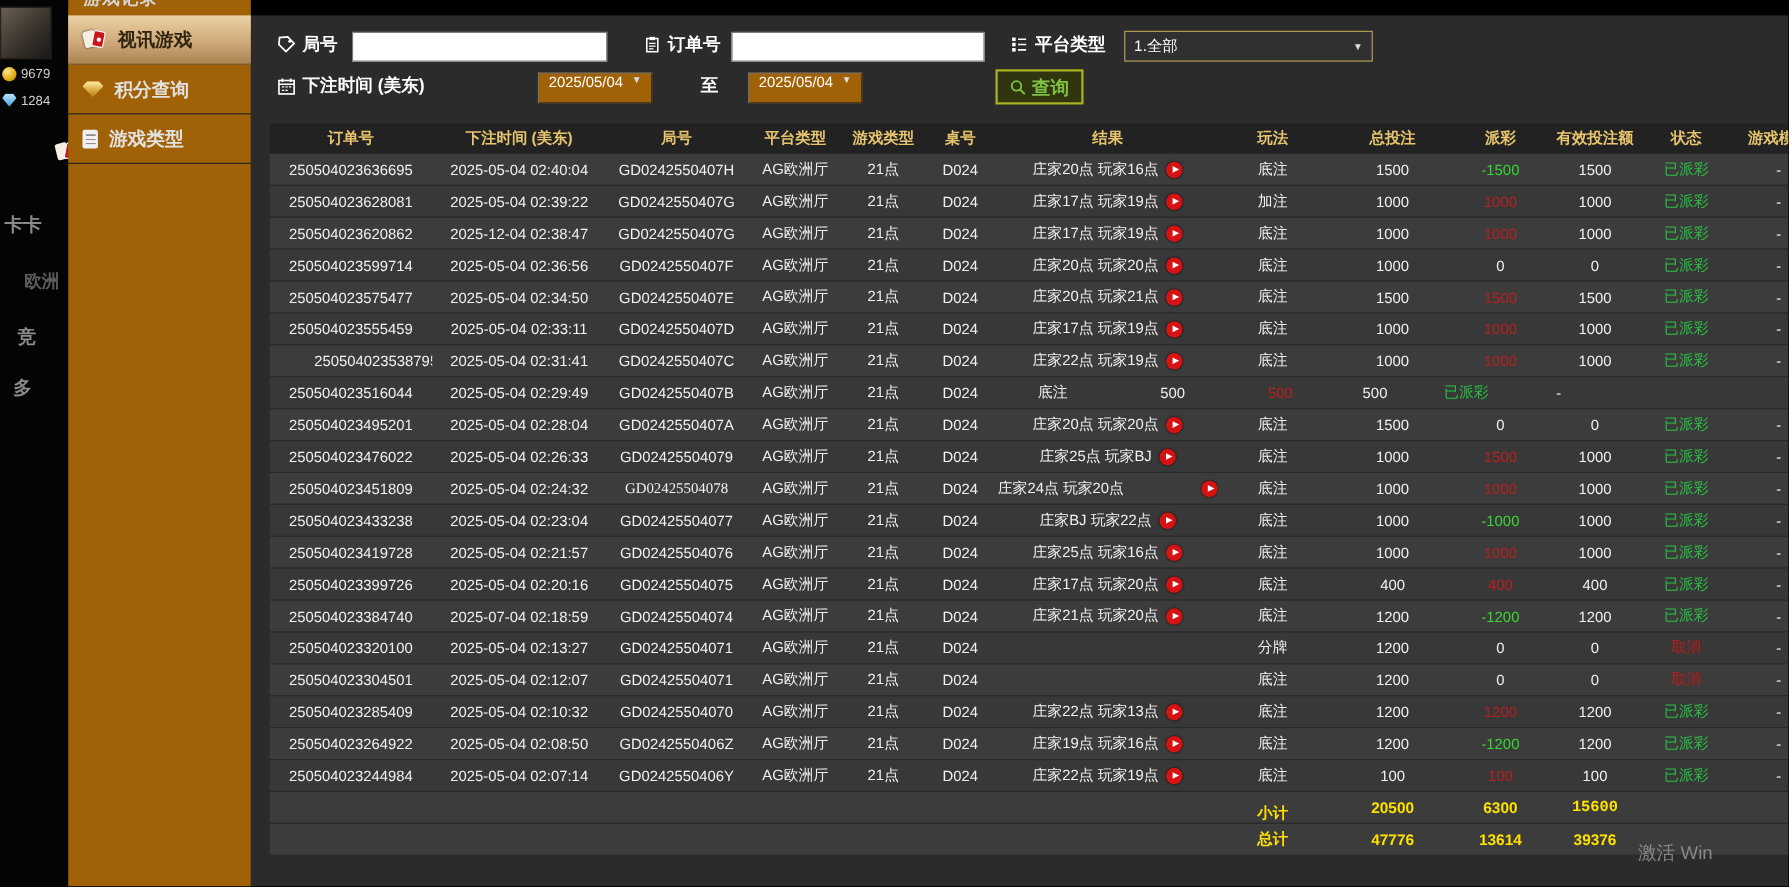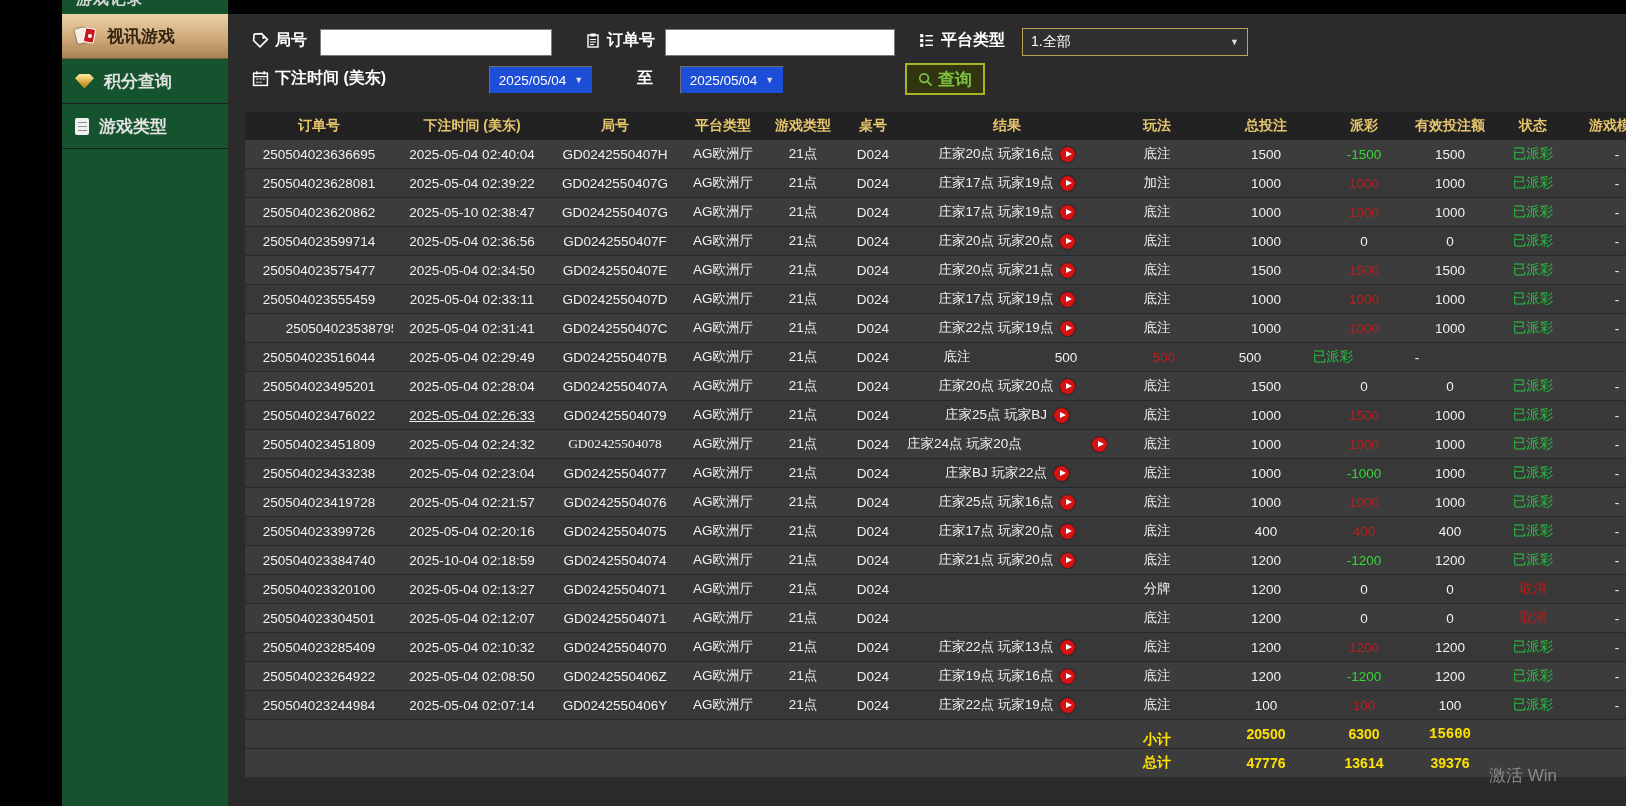--- a/index.html
+++ b/index.html
@@ -14,21 +14,21 @@
   .currency { position:absolute; left:2px; display:flex; align-items:center; gap:4px; font-size:12px; color:#cfcfcf; }
   .coin-icon { width:13px; height:13px; border-radius:50%; flex:0 0 auto;
                background:radial-gradient(circle at 35% 30%,#ffe690,#e3a911 60%,#9a6d05); box-shadow:0 0 1px #000; }
   .gem-icon { width:13px; height:12px; flex:0 0 auto; background:linear-gradient(180deg,#bfe6ff,#3f9fd8);
               clip-path:polygon(25% 0,75% 0,100% 35%,50% 100%,0 35%); }
   .glimpse { position:absolute; color:#8a8a8a; font-weight:bold; font-size:17px; }
   .mini-cards { position:absolute; left:50px; top:128px; width:22px; height:20px; }
   .ghost { position:absolute; background:#1e1e1e; border-radius:3px; opacity:.8; z-index:2; }
 
   
-  .sidebar { position:absolute; left:62px; top:0; width:166px; height:806px; background:#14532d; z-index:3; }
+  .sidebar { position:absolute; left:62px; top:0; width:166px; height:806px; background:#a16207; z-index:3; }
   .top-sliver { position:absolute; left:14px; top:0; height:10px; width:120px; overflow:hidden; }
   .top-sliver span { display:block; margin-top:-11px; font-size:16px; font-weight:bold; color:#d6d6d6; letter-spacing:1px; }
   .menu { position:absolute; left:0; top:14px; width:166px; }
   .menu-item { height:45px; display:flex; align-items:center; gap:10px; padding-left:13px;
                border-bottom:1px solid #1d1d1d; font-size:17px; font-weight:bold; color:#e2e2e2; cursor:pointer; }
   .menu-item.active { background:linear-gradient(180deg,#ecd2a6 0%,#cfa97a 55%,#a98352 100%); color:#32250f;
                       border-bottom:1px solid #7a5c33; }
   .cards-icon { position:relative; width:22px; height:20px; flex:0 0 auto; }
   .cards-icon .c1 { position:absolute; left:1px; top:2px; width:11px; height:15px; background:#f4efe3;
                     border-radius:2px; transform:rotate(-14deg); box-shadow:0 0 2px rgba(0,0,0,.8); }
@@ -47,23 +47,23 @@
 
   .f-label { position:absolute; display:flex; align-items:center; gap:6px; font-size:16px; font-weight:bold;
              color:#fff; z-index:4; white-space:nowrap; }
   .f-label svg { flex:0 0 auto; }
   .text-input { position:absolute; height:27px; background:#fff; border:1px solid #7a7a7a; z-index:4;
                 font-size:14px; padding:0 6px; color:#222; }
   .select-box { position:absolute; height:28px; background:#303030; border:1px solid #bda257; color:#fff;
                 display:flex; align-items:center; justify-content:space-between; padding:0 8px;
                 font-size:14px; z-index:4; cursor:pointer; }
   .select-box .arr, .date-btn .arr { font-size:9px; color:#ddd; margin-left:8px; }
-  .date-btn { position:absolute; height:28px; background:#1d4ed8; border:1px solid #6e6e6e;
+  .date-btn { position:absolute; height:28px; background:#a16207; border:1px solid #6e6e6e;
               border-bottom-color:#2a2a2a; border-right-color:#2a2a2a; color:#fff; display:flex;
-              align-items:center; justify-content:center; font-size:13.5px; z-index:4; cursor:pointer; padding:0 8px; }
+              align-items:flex-start; justify-content:center; font-size:13.5px; z-index:4; cursor:pointer; padding:0 8px; }
   .search-btn { position:absolute; height:32px; display:flex; align-items:center; gap:5px; padding:0 11px;
                 background:#30350f; border:2px solid #a9b325; color:#7dc242; font-size:17px; font-weight:bold;
                 z-index:4; cursor:pointer; }
 
   
   .table-wrap { position:absolute; left:245px; top:112px; width:1381px; height:666px; overflow:hidden; z-index:4; }
   .table-inner { width:1420px; }
   .thead { display:flex; height:27px; background:#222222; }
   .th { display:flex; align-items:center; justify-content:center; color:#e7c56d; font-size:14px;
         font-weight:bold; white-space:nowrap; overflow:hidden; }
@@ -81,20 +81,39 @@
   .play-icon::after { content:""; position:absolute; left:5.5px; top:4px; border-left:6px solid #fff;
                border-top:3.5px solid transparent; border-bottom:3.5px solid transparent; }
 
   .watermark { position:absolute; left:1489px; top:764px; color:#969696; font-size:17px; z-index:5; opacity:.85; }
 </style>
 </head>
 <body>
 
 <div class="stage">
 
+  <div class="left-strip">
+    <div class="avatar"></div>
+    <div class="currency" style="top:60px">
+      <span class="coin-icon"></span>
+      <span>9679</span>
+    </div>
+    <div class="currency" style="top:84px">
+      <span class="gem-icon"></span>
+      <span>1284</span>
+    </div>
+    <div class="mini-cards cards-icon">
+        <span class="c1"></span>
+        <span class="c2"></span>
+      </div>
+    <div class="glimpse" style="left:4px;top:193px">卡卡</div>
+    <div class="glimpse" style="left:22px;top:246px;color:#5c5c5c;font-size:16px">欧洲</div>
+    <div class="glimpse" style="left:16px;top:295px">竞</div>
+    <div class="glimpse" style="left:12px;top:341px">多</div>
+  </div>
 
   <div class="ghost" style="left:150px;top:168px;width:56px;height:13px"></div>
   <div class="ghost" style="left:158px;top:388px;width:46px;height:13px"></div>
   <div class="ghost" style="left:138px;top:588px;width:52px;height:13px"></div>
 
   <div class="sidebar">
     <div class="top-sliver">
       <span>游戏记录</span>
     </div>
     <div class="menu">
@@ -228,21 +247,21 @@
             </div>
             <div class="td" style="width: 100px;">加注</div>
             <div class="td" style="width: 118px;">1000</div>
             <div class="td pos" style="width: 78px;">1000</div>
             <div class="td" style="width: 94px;">1000</div>
             <div class="td paid" style="width: 72px;">已派彩</div>
             <div class="td" style="width: 96px;">-</div>
           </div>
           <div class="tr">
             <div class="td" style="width: 148px;">250504023620862</div>
-            <div class="td" style="width: 158px;">2025-05-10 02:38:47</div>
+            <div class="td" style="width: 158px;">2025-12-04 02:38:47</div>
             <div class="td" style="width: 128px;">GD0242550407G</div>
             <div class="td" style="width: 88px;">AG欧洲厅</div>
             <div class="td" style="width: 72px;">21点</div>
             <div class="td" style="width: 68px;">D024</div>
             <div class="td" style="width: 200px;">
               <span>庄家17点 玩家19点</span>
               <span class="play-icon"></span>
             </div>
             <div class="td" style="width: 100px;">底注</div>
             <div class="td" style="width: 118px;">1000</div>
@@ -350,21 +369,21 @@
             </div>
             <div class="td" style="width: 100px;">底注</div>
             <div class="td" style="width: 118px;">1500</div>
             <div class="td zero" style="width: 78px;">0</div>
             <div class="td" style="width: 94px;">0</div>
             <div class="td paid" style="width: 72px;">已派彩</div>
             <div class="td" style="width: 96px;">-</div>
           </div>
           <div class="tr alt">
             <div class="td" style="width: 148px;">250504023476022</div>
-            <div class="td" style="width: 158px; text-decoration: underline;">2025-05-04 02:26:33</div>
+            <div class="td" style="width: 158px;">2025-05-04 02:26:33</div>
             <div class="td" style="width: 128px;">GD02425504079</div>
             <div class="td" style="width: 88px;">AG欧洲厅</div>
             <div class="td" style="width: 72px;">21点</div>
             <div class="td" style="width: 68px;">D024</div>
             <div class="td" style="width: 200px;">
               <span>庄家25点 玩家BJ</span>
               <span class="play-icon"></span>
             </div>
             <div class="td" style="width: 100px;">底注</div>
             <div class="td" style="width: 118px;">1000</div>
@@ -440,21 +459,21 @@
             </div>
             <div class="td" style="width: 100px;">底注</div>
             <div class="td" style="width: 118px;">400</div>
             <div class="td pos" style="width: 78px;">400</div>
             <div class="td" style="width: 94px;">400</div>
             <div class="td paid" style="width: 72px;">已派彩</div>
             <div class="td" style="width: 96px;">-</div>
           </div>
           <div class="tr">
             <div class="td" style="width: 148px;">250504023384740</div>
-            <div class="td" style="width: 158px;">2025-10-04 02:18:59</div>
+            <div class="td" style="width: 158px;">2025-07-04 02:18:59</div>
             <div class="td" style="width: 128px;">GD02425504074</div>
             <div class="td" style="width: 88px;">AG欧洲厅</div>
             <div class="td" style="width: 72px;">21点</div>
             <div class="td" style="width: 68px;">D024</div>
             <div class="td" style="width: 200px;">
               <span>庄家21点 玩家20点</span>
               <span class="play-icon"></span>
             </div>
             <div class="td" style="width: 100px;">底注</div>
             <div class="td" style="width: 118px;">1200</div>

